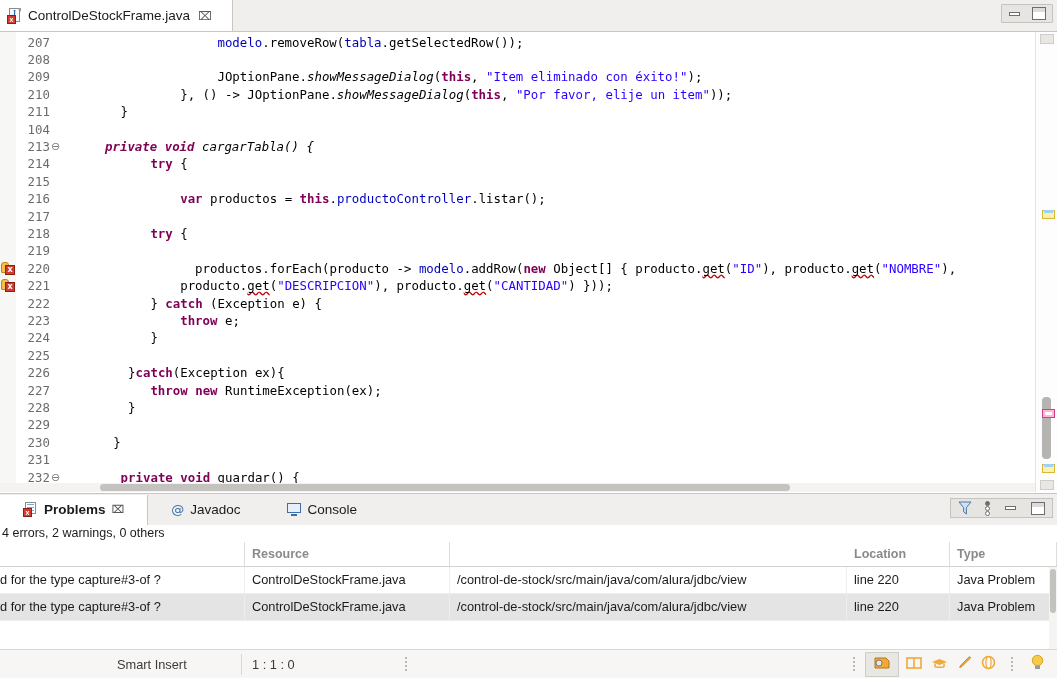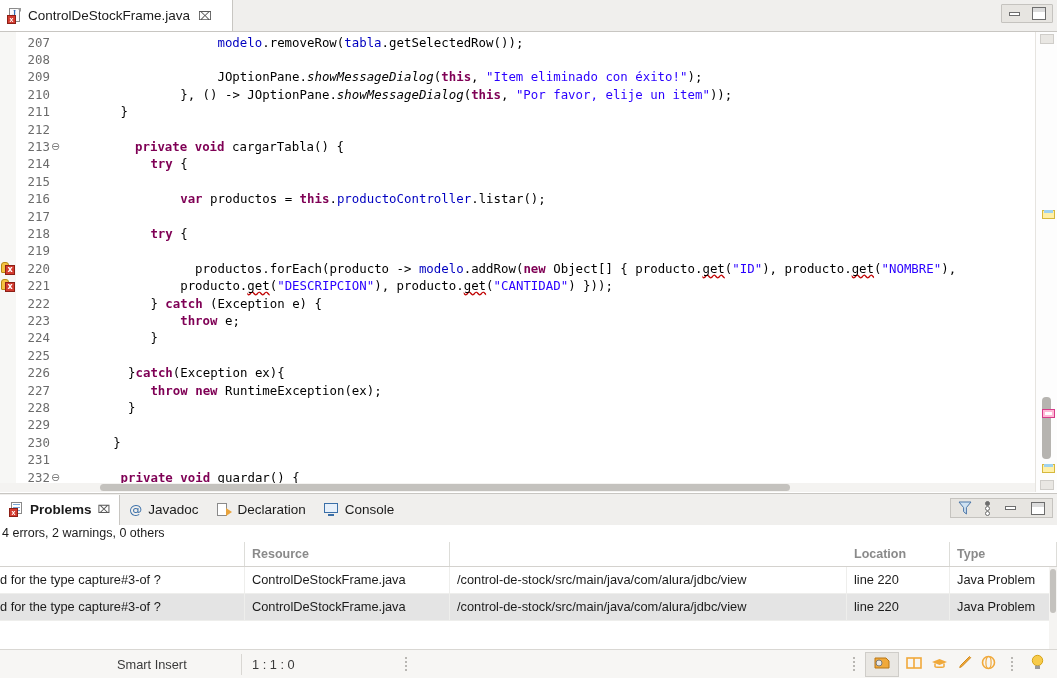--- a/index.html
+++ b/index.html
@@ -251,21 +251,21 @@
     box-sizing: border-box;
   }
   .view-tabbar {
     position: absolute; left: 0; top: 0;
     width: 1057px; height: 31px;
     display: flex; align-items: center;
   }
   .vtab {
     height: 30px;
     display: flex; align-items: center; gap: 6px;
-    padding: 0 9px;
+    padding: 0 23px;
     box-sizing: border-box;
     white-space: nowrap;
   }
   .vtab.active {
     background: #ffffff;
     border-right: 1px solid #c8c6c2;
     font-weight: bold;
   }
   .vtab-label { font-size: 13.5px; color: #1b1b1b; }
   .vtab.active .vtab-label { font-weight: bold; }
@@ -456,21 +456,21 @@
         <span class="bulb"></span>
         <span class="ex">x</span>
       </div>
     </div>
   <div class="gutter-num" id="gutter-num">
       <div class="ln" style="top: 1.5px;">207</div>
       <div class="ln" style="top: 18.9px;">208</div>
       <div class="ln" style="top: 36.3px;">209</div>
       <div class="ln" style="top: 53.7px;">210</div>
       <div class="ln" style="top: 71.1px;">211</div>
-      <div class="ln" style="top: 88.5px;">212</div>
+      <div class="ln" style="top: 88.5px;">104</div>
       <div class="ln" style="top: 105.9px;">213</div>
       <div class="ln" style="top: 123.3px;">214</div>
       <div class="ln" style="top: 140.7px;">215</div>
       <div class="ln" style="top: 158.1px;">216</div>
       <div class="ln" style="top: 175.5px;">217</div>
       <div class="ln" style="top: 192.9px;">218</div>
       <div class="ln" style="top: 210.3px;">219</div>
       <div class="ln" style="top: 227.7px;">220</div>
       <div class="ln" style="top: 245.1px;">221</div>
       <div class="ln" style="top: 262.5px;">222</div>
@@ -489,21 +489,21 @@
   <div class="fold-col" id="fold-col">
       <div class="foldmark" style="top: 105.9px;">⊖</div>
       <div class="foldmark" style="top: 436.5px;">⊖</div>
     </div>
   <div class="cur-line-hl" id="cur-line-hl" style="top: 453.9px;"></div>
   <div class="code-scroll" id="code-scroll">
       <div class="code-line" style="top: 1.5px; left: 156.45px;"><span class="fld">modelo</span><span class="plain">.</span><span class="mth">removeRow</span><span class="plain">(</span><span class="fld">tabla</span><span class="plain">.</span><span class="mth">getSelectedRow</span><span class="plain">());</span></div>
       <div class="code-line" style="top: 36.3px; left: 156.45px;"><span class="plain">JOptionPane.</span><span class="mthi">showMessageDialog</span><span class="plain">(</span><span class="kw">this</span><span class="plain">, </span><span class="str">"Item eliminado con éxito!"</span><span class="plain">);</span></div>
       <div class="code-line" style="top: 53.7px; left: 119.2px;"><span class="plain">}, () -&gt; JOptionPane.</span><span class="mthi">showMessageDialog</span><span class="plain">(</span><span class="kw">this</span><span class="plain">, </span><span class="str">"Por favor, elije un item"</span><span class="plain">));</span></div>
       <div class="code-line" style="top: 71.1px; left: 59.6px;"><span class="plain">}</span></div>
-      <div class="code-line" style="top: 105.9px; left: 74px;"><span class="kw">private</span><span class="plain"> </span><span class="kw">void</span><span class="plain"> </span><span class="mth">cargarTabla</span><span class="plain">() {</span></div>
+      <div class="code-line" style="top: 105.9px; left: 44px; font-style: italic;"><span class="kw">private</span><span class="plain"> </span><span class="kw">void</span><span class="plain"> </span><span class="mth">cargarTabla</span><span class="plain">() {</span></div>
       <div class="code-line" style="top: 123.3px; left: 89.4px;"><span class="kw">try</span><span class="plain"> {</span></div>
       <div class="code-line" style="top: 158.1px; left: 119.2px;"><span class="kw">var</span><span class="plain"> productos = </span><span class="kw">this</span><span class="plain">.</span><span class="fld">productoController</span><span class="plain">.</span><span class="mth">listar</span><span class="plain">();</span></div>
       <div class="code-line" style="top: 192.9px; left: 89.4px;"><span class="kw">try</span><span class="plain"> {</span></div>
       <div class="code-line" style="top: 227.7px; left: 134.1px;"><span class="plain">productos.</span><span class="mth">forEach</span><span class="plain">(producto -&gt; </span><span class="fld">modelo</span><span class="plain">.</span><span class="mth">addRow</span><span class="plain">(</span><span class="kw">new</span><span class="plain"> Object[] { producto.</span><span class="mth err-underline">get</span><span class="plain">(</span><span class="str">"ID"</span><span class="plain">), producto.</span><span class="mth err-underline">get</span><span class="plain">(</span><span class="str">"NOMBRE"</span><span class="plain">),</span></div>
       <div class="code-line" style="top: 245.1px; left: 119.2px;"><span class="plain">producto.</span><span class="mth err-underline">get</span><span class="plain">(</span><span class="str">"DESCRIPCION"</span><span class="plain">), producto.</span><span class="mth err-underline">get</span><span class="plain">(</span><span class="str">"CANTIDAD"</span><span class="plain">) }));</span></div>
       <div class="code-line" style="top: 262.5px; left: 89.4px;"><span class="plain">} </span><span class="kw">catch</span><span class="plain"> (Exception e) {</span></div>
       <div class="code-line" style="top: 279.9px; left: 119.2px;"><span class="kw">throw</span><span class="plain"> e;</span></div>
       <div class="code-line" style="top: 297.3px; left: 89.4px;"><span class="plain">}</span></div>
       <div class="code-line" style="top: 332.1px; left: 67.05px;"><span class="plain">}</span><span class="kw">catch</span><span class="plain">(Exception ex){</span></div>
       <div class="code-line" style="top: 349.5px; left: 89.4px;"><span class="kw">throw</span><span class="plain"> </span><span class="kw">new</span><span class="plain"> RuntimeException(ex);</span></div>
@@ -534,27 +534,20 @@
           <span class="sq"></span>
           <span class="rows"></span>
           <span class="errbadge">x</span>
         </span>
         <span class="vtab-label">Problems</span>
         <span class="vtab-close">⌧</span>
       </div>
       <div class="vtab">
         <span class="at-icon">@</span>
         <span class="vtab-label">Javadoc</span>
-      </div>
-      <div class="vtab">
-        <span class="decl-icon">
-          <span class="pg"></span>
-          <span class="ar"></span>
-        </span>
-        <span class="vtab-label">Declaration</span>
       </div>
       <div class="vtab">
         <span class="cons-icon">
           <span class="scr"></span>
           <span class="base"></span>
         </span>
         <span class="vtab-label">Console</span>
       </div>
     </div>
 

